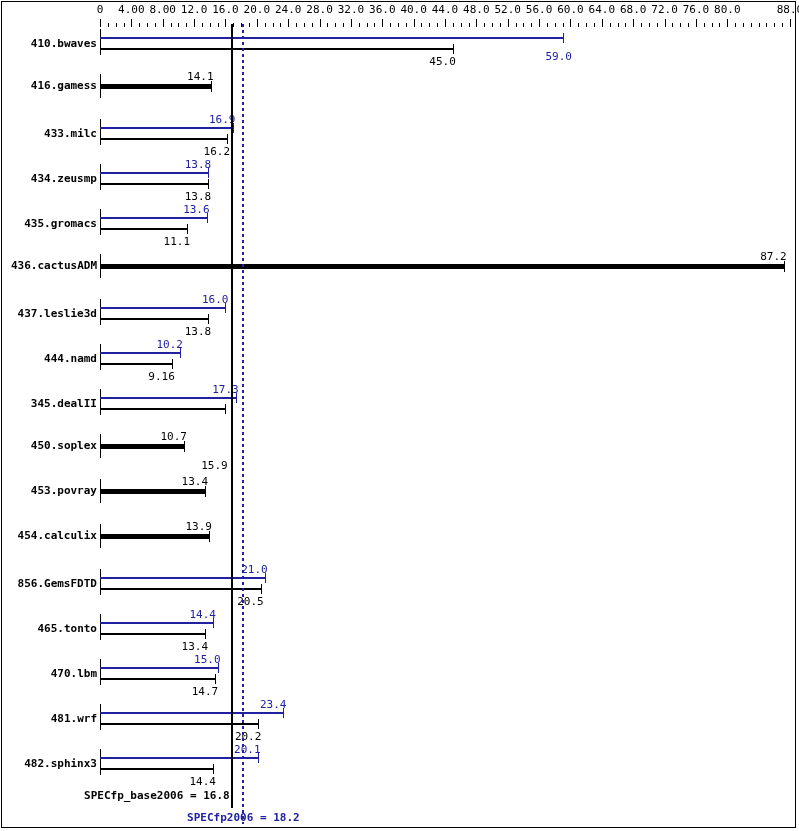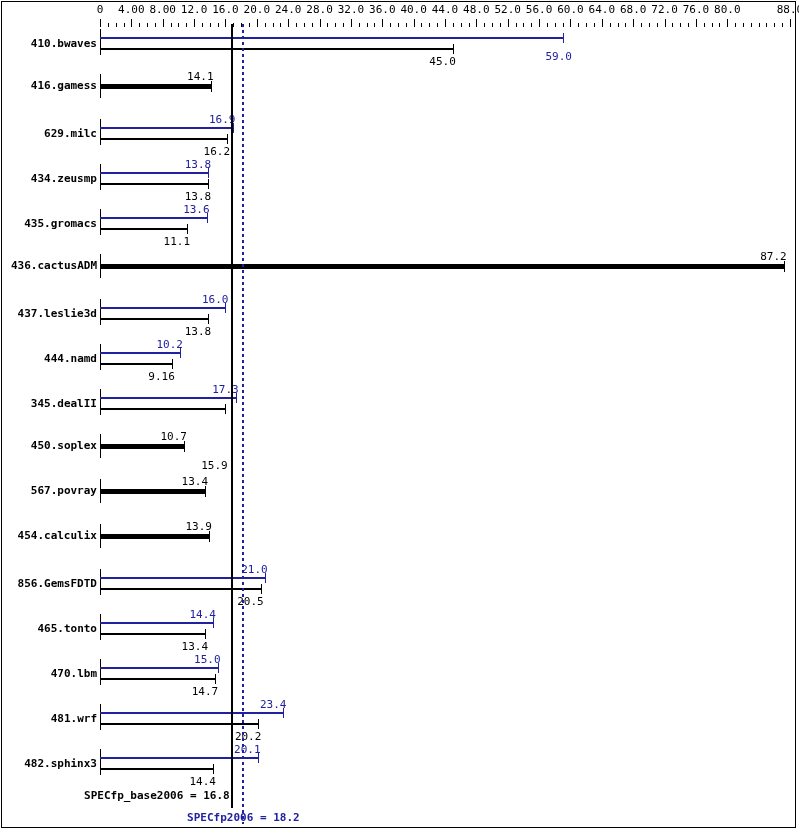--- a/index.html
+++ b/index.html
@@ -267,21 +267,21 @@
         <div class="val base" style="left: 455.841px; top: 32px;">45.0</div>
       </div>
       <div class="row" style="top: 69px;">
         <div class="row-label" style="top: 11px;">416.gamess</div>
         <div class="left-cap" style="top: 5px; height: 24px;"></div>
         <div class="bar base solo" style="top: 15px; width: 110.557px;"></div>
         <div class="endcap base" style="left: 210.557px; top: 12px; height: 11px;"></div>
         <div class="val base" style="left: 213.557px; top: 2px;">14.1</div>
       </div>
       <div class="row" style="top: 114px;">
-        <div class="row-label" style="top: 14px;">629.milc</div>
+        <div class="row-label" style="top: 14px;">433.milc</div>
         <div class="left-cap" style="top: 5px; height: 26px;"></div>
         <div class="bar peak" style="top: 13px; width: 132.511px;"></div>
         <div class="endcap peak" style="left: 232.511px; top: 9px; height: 10px;"></div>
         <div class="val peak" style="left: 235.511px; top: 0px;">16.9</div>
         <div class="bar base" style="top: 24px; width: 127.023px;"></div>
         <div class="endcap base" style="left: 227.023px; top: 20px; height: 10px;"></div>
         <div class="val base" style="left: 230.023px; top: 32px;">16.2</div>
       </div>
       <div class="row" style="top: 159px;">
         <div class="row-label" style="top: 14px;">434.zeusmp</div>
@@ -341,21 +341,21 @@
         <div class="val base" style="left: 227.67px; top: 32px; margin-top: 44px;">15.9</div>
       </div>
       <div class="row" style="top: 429px;">
         <div class="row-label" style="top: 11px;">450.soplex</div>
         <div class="left-cap" style="top: 5px; height: 24px;"></div>
         <div class="bar base solo" style="top: 15px; width: 83.8977px;"></div>
         <div class="endcap base" style="left: 183.898px; top: 12px; height: 11px;"></div>
         <div class="val base" style="left: 186.898px; top: 2px;">10.7</div>
       </div>
       <div class="row" style="top: 474px;">
-        <div class="row-label" style="top: 11px;">567.povray</div>
+        <div class="row-label" style="top: 11px;">453.povray</div>
         <div class="left-cap" style="top: 5px; height: 24px;"></div>
         <div class="bar base solo" style="top: 15px; width: 105.068px;"></div>
         <div class="endcap base" style="left: 205.068px; top: 12px; height: 11px;"></div>
         <div class="val base" style="left: 208.068px; top: 2px;">13.4</div>
       </div>
       <div class="row" style="top: 519px;">
         <div class="row-label" style="top: 11px;">454.calculix</div>
         <div class="left-cap" style="top: 5px; height: 24px;"></div>
         <div class="bar base solo" style="top: 15px; width: 108.989px;"></div>
         <div class="endcap base" style="left: 208.989px; top: 12px; height: 11px;"></div>

